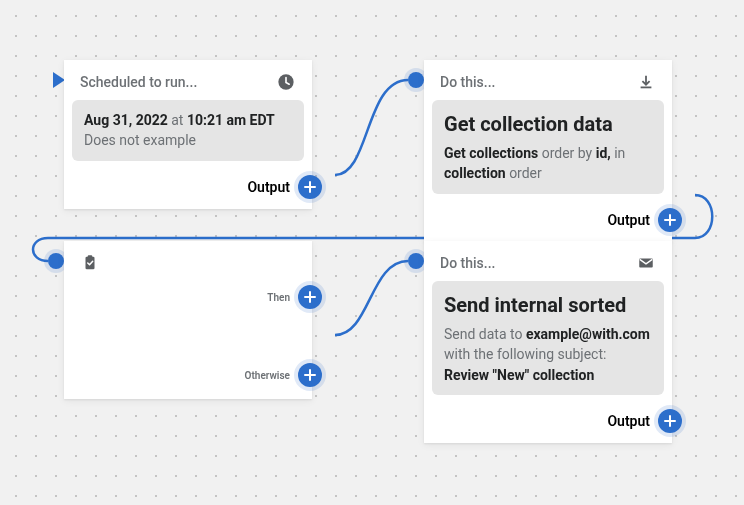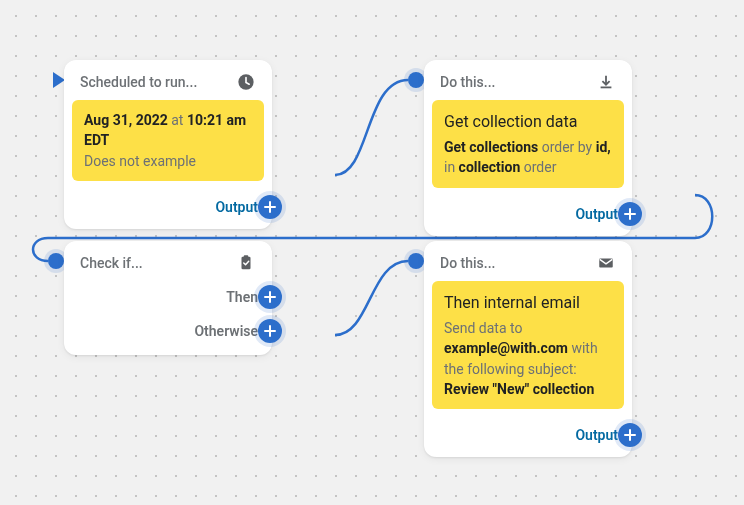--- a/index.html
+++ b/index.html
@@ -21,65 +21,67 @@
       background-position: 6px 6px;
     }
     .connectors {
       position: absolute;
       inset: 0;
       pointer-events: none;
     }
     .card {
       position: absolute;
       background: #fff;
-      border-radius: 12px;
+      border-radius: 0;
       box-shadow: 0 1px 2px rgba(0,0,0,0.08), 0 2px 8px rgba(0,0,0,0.06);
-      width: 208px;
+      width: 248px;
     }
     .card-header {
       display: flex;
       align-items: center;
       padding: 12px 16px 8px 16px;
       color: #6d7175;
       font-weight: 500;
     }
     .card-header .title { flex: 1; }
     .card-header .hicon {
       width: 20px;
       height: 20px;
       display: flex;
       align-items: center;
       justify-content: center;
       color: #5c5f62;
     }
     .card-body {
       margin: 0 8px 8px 8px;
-      background: #fde047;
+      background: #e5e5e5;
       border-radius: 6px;
       padding: 10px 12px;
       font-size: 14px;
       line-height: 1.45;
     }
     .card-footer {
       display: flex;
       justify-content: flex-end;
       align-items: center;
+      gap: 8px;
       padding: 6px 10px 10px 0;
-      color: #0369a1;
+      color: #000000;
       font-weight: 600;
       font-size: 14px;
     }
     .footer-row {
       display: flex;
       justify-content: flex-end;
       align-items: center;
+      gap: 8px;
       padding: 4px 10px 6px 0;
       color: #6d7175;
       font-weight: 600;
-      font-size: 14px;
+      font-size: 10px;
     }
     .plus-btn {
       width: 24px;
       height: 24px;
       border-radius: 50%;
       background: #2c6ecb;
       display: flex;
       align-items: center;
       justify-content: center;
       margin-right: -20px;
@@ -98,21 +100,21 @@
     .entry-play {
       position: absolute;
       width: 0;
       height: 0;
       border-top: 8px solid transparent;
       border-bottom: 8px solid transparent;
       border-left: 12px solid #2c6ecb;
     }
     .bold { font-weight: 700; color: #202223; }
     .muted { color: #6d7175; }
-    .body-title { font-weight: 400; font-size: 16px; margin-bottom: 4px; color: #202223; }
+    .body-title { font-weight: 700; font-size: 20px; margin-bottom: 4px; color: #202223; }
   </style>
 </head>
 <body>
 
 <div class="dots"></div>
 
 <svg class="connectors" width="744" height="505">
   <path d="M 335 175 C 370 175, 365 80, 408 80" stroke="#2c6ecb" stroke-width="2.5" fill="none"></path>
   <path d="M 695 195 C 718 195, 718 238, 695 238 L 48 238 C 28 238, 28 261, 48 261" stroke="#2c6ecb" stroke-width="2.5" fill="none"></path>
   <path d="M 335 335 C 370 335, 370 261, 408 261" stroke="#2c6ecb" stroke-width="2.5" fill="none"></path>
@@ -170,38 +172,37 @@
       <svg width="12" height="12" viewBox="0 0 12 12">
           <path d="M6 1v10M1 6h10" stroke="#fff" stroke-width="2" stroke-linecap="round"></path>
         </svg>
     </div>
   </div>
 </div>
 
 <div class="entry-dot" style="left:48px; top:253px;"></div>
 <div class="card" style="left:64px; top:241px;">
   <div class="card-header">
-    <span class="title">Check if...</span>
     <span class="hicon">
       <svg width="18" height="18" viewBox="0 0 20 20">
           <rect x="5" y="3" width="10" height="14" rx="1.5" fill="#5c5f62"></rect>
           <rect x="7.5" y="1.5" width="5" height="3" rx="1" fill="#5c5f62"></rect>
           <path d="M7.5 10l2 2 3.5-4" stroke="#fff" stroke-width="1.6" fill="none" stroke-linecap="round" stroke-linejoin="round"></path>
         </svg>
     </span>
   </div>
   <div class="footer-row">
     <span>Then</span>
     <div class="plus-btn">
       <svg width="12" height="12" viewBox="0 0 12 12">
           <path d="M6 1v10M1 6h10" stroke="#fff" stroke-width="2" stroke-linecap="round"></path>
         </svg>
     </div>
   </div>
-  <div class="footer-row" style="padding-bottom:12px;">
+  <div class="footer-row" style="padding-bottom:12px;margin-top:44px;">
     <span>Otherwise</span>
     <div class="plus-btn">
       <svg width="12" height="12" viewBox="0 0 12 12">
           <path d="M6 1v10M1 6h10" stroke="#fff" stroke-width="2" stroke-linecap="round"></path>
         </svg>
     </div>
   </div>
 </div>
 
 <div class="entry-dot" style="left:408px; top:253px;"></div>
@@ -209,21 +210,21 @@
   <div class="card-header">
     <span class="title">Do this...</span>
     <span class="hicon">
       <svg width="18" height="18" viewBox="0 0 20 20">
           <rect x="2.5" y="5" width="15" height="10" rx="1" fill="#5c5f62"></rect>
           <path d="M3 6l7 5 7-5" stroke="#fff" stroke-width="1.5" fill="none"></path>
         </svg>
     </span>
   </div>
   <div class="card-body">
-    <div class="body-title">Then internal email</div>
+    <div class="body-title">Send internal sorted</div>
     <div>
       <span class="muted">Send data to </span><span class="bold">example@with.com</span><span class="muted"> with the following subject: </span><span class="bold">Review "New" collection</span>
     </div>
   </div>
   <div class="card-footer">
     <span>Output</span>
     <div class="plus-btn">
       <svg width="12" height="12" viewBox="0 0 12 12">
           <path d="M6 1v10M1 6h10" stroke="#fff" stroke-width="2" stroke-linecap="round"></path>
         </svg>

